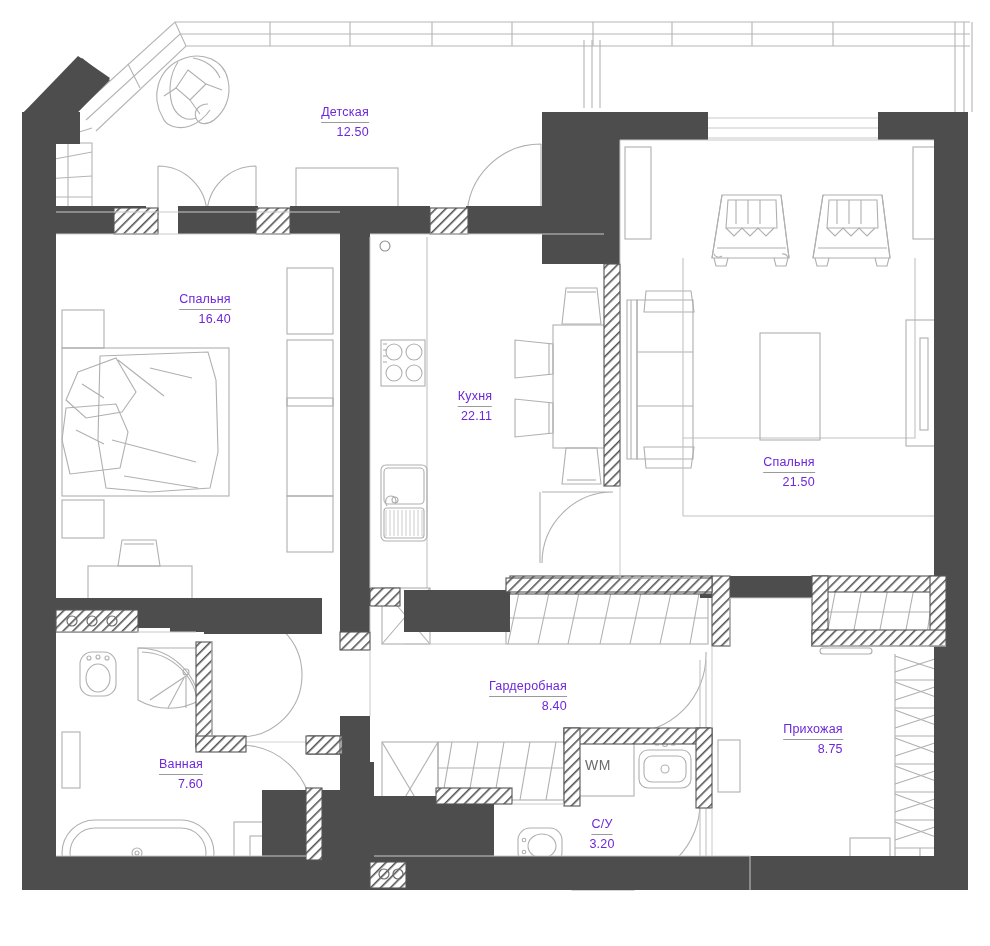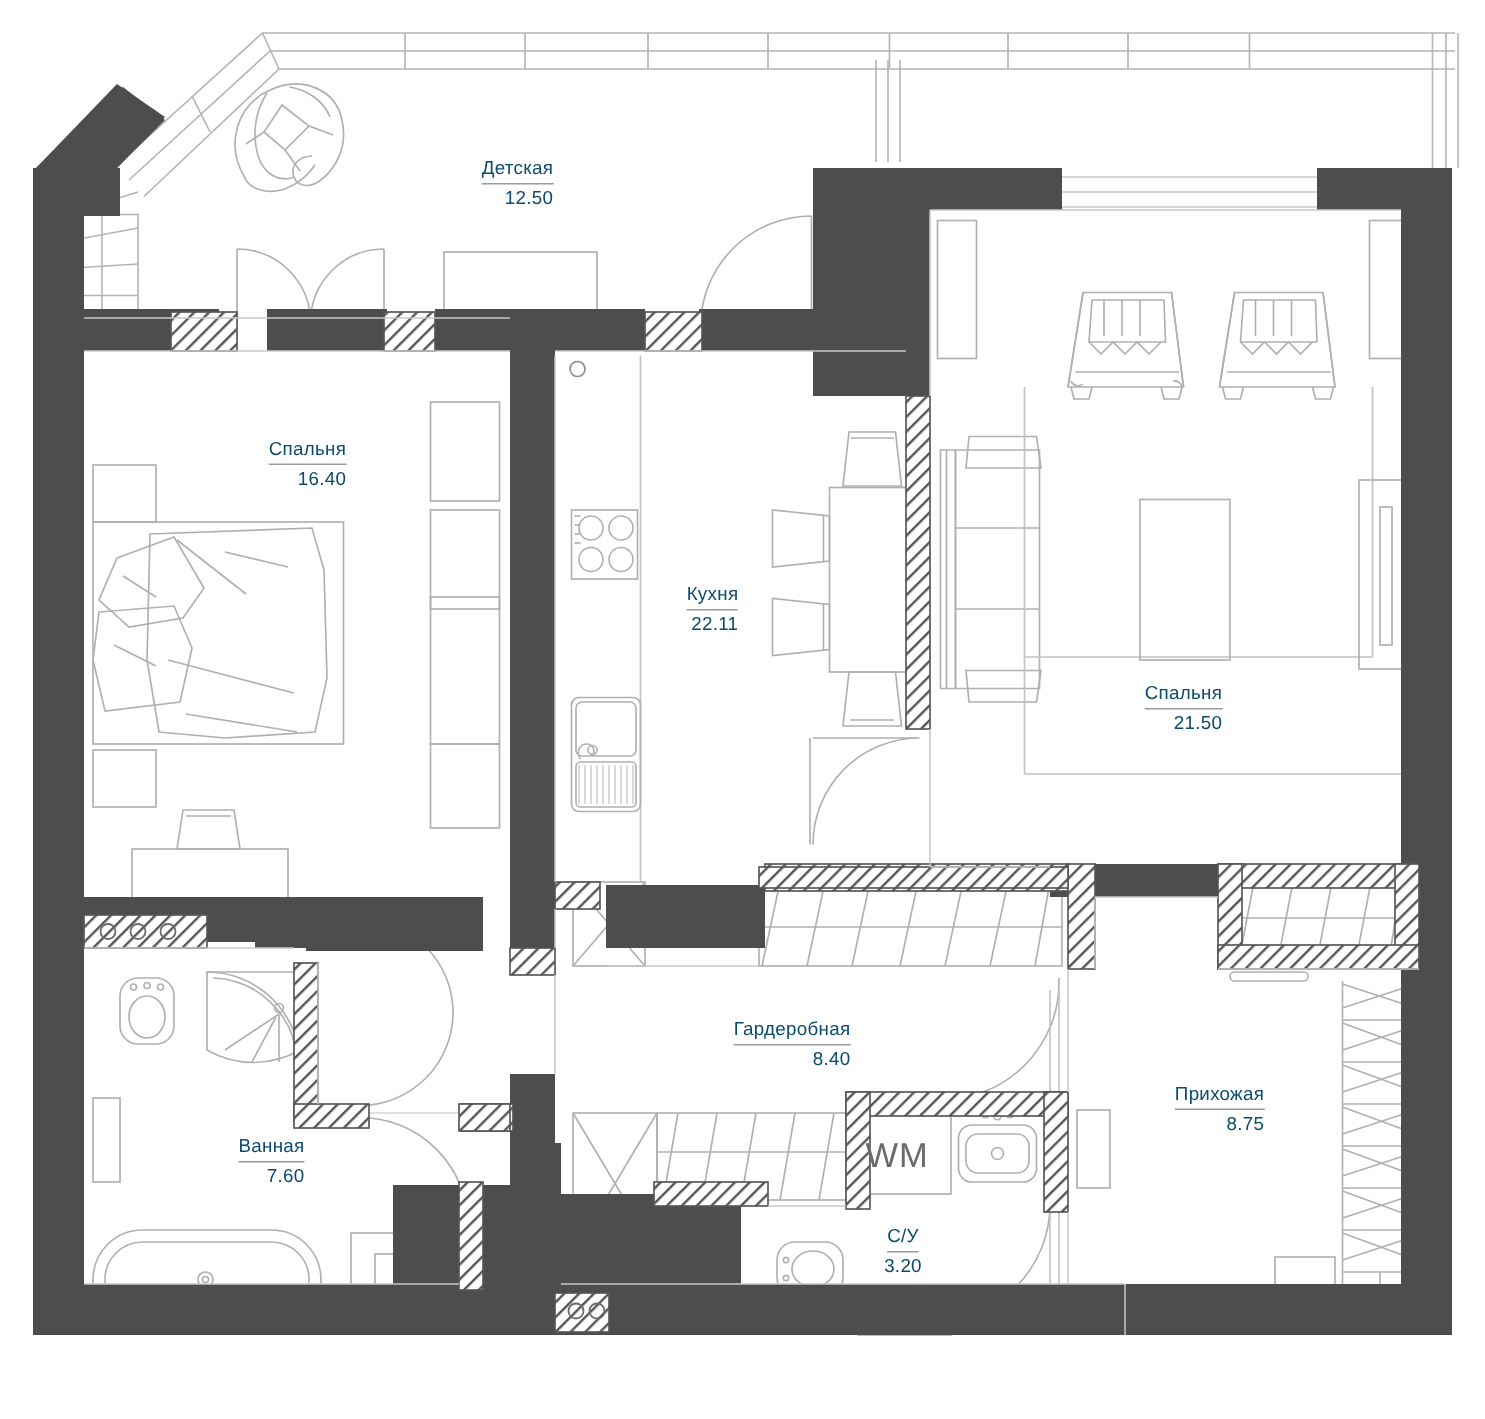--- a/index.html
+++ b/index.html
@@ -1,25 +1,25 @@
 <!DOCTYPE html>
 <html><head>
 <meta charset="utf-8">
 <style>
   html,body{margin:0;padding:0;background:#ffffff;}
   body{width:990px;height:946px;overflow:hidden;
        font-family:"Liberation Sans", sans-serif;}
   #plan{position:relative;width:990px;height:946px;background:#fff;}
   svg{display:block;}
-  .roomlabel{position:absolute;text-align:center;color:#0c4a6e;
+  .roomlabel{position:absolute;text-align:center;color:#6d28d9;
              font-size:12.5px;line-height:1.25;letter-spacing:.2px;
              white-space:nowrap;transform:translateX(-50%);}
   .roomlabel .nm{display:inline-block;border-bottom:1px solid #9a9a9a;padding-bottom:1px;}
   .roomlabel .ar{display:block;margin-top:2px;text-align:right;}
-  .wmlabel{position:absolute;color:#6b6b6b;font-size:23px;letter-spacing:.5px;
+  .wmlabel{position:absolute;color:#6b6b6b;font-size:14px;letter-spacing:.5px;
            transform:translateX(-50%);}
 </style>
 </head>
 <body>
 
 <div id="plan">
 
 <svg width="990" height="946" viewBox="0 0 990 946">
   <defs>
     <pattern id="hatch" width="7" height="7" patternTransform="rotate(45)" patternUnits="userSpaceOnUse">

